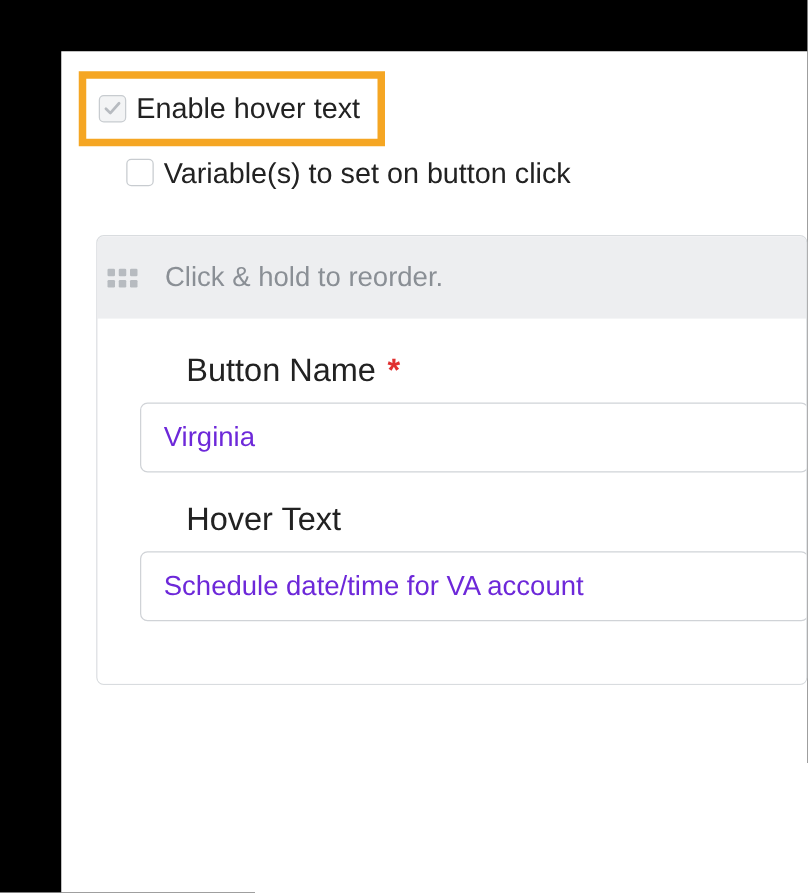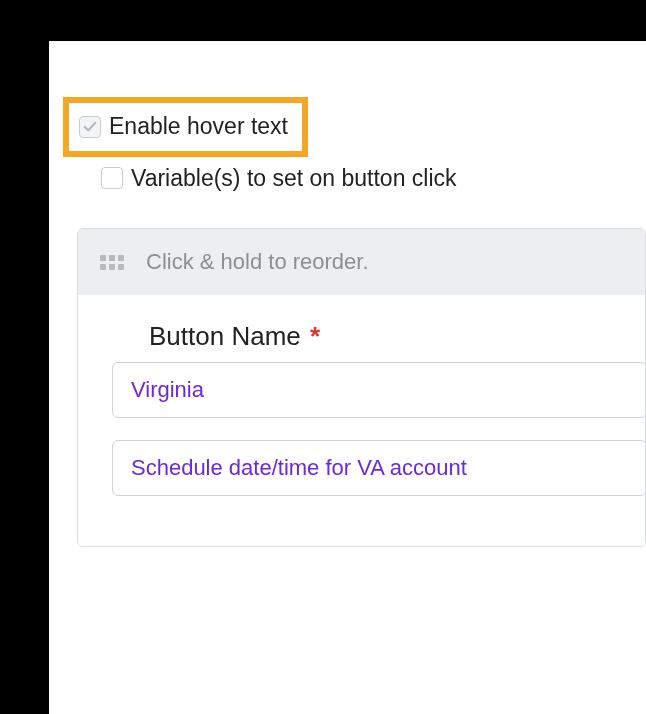--- a/index.html
+++ b/index.html
@@ -18,21 +18,20 @@
       padding: 16px 0 0 0;
       position: relative;
     }
     .highlight-box {
       border: 6px solid #f5a623;
       padding: 10px 14px 10px 10px;
       display: inline-flex;
       align-items: center;
       margin-left: 14px;
       margin-bottom: 6px;
-      margin-top: 40px;
     }
     .checkbox {
       width: 22px;
       height: 22px;
       border: 1.5px solid #c8ccd0;
       border-radius: 4px;
       background: #f3f4f5;
       display: inline-flex;
       align-items: center;
       justify-content: center;
@@ -69,21 +68,21 @@
       border-radius: 6px;
       margin-left: 28px;
       margin-right: 0;
       overflow: hidden;
       width: 569px;
     }
     .panel-header {
       background: #edeef0;
       display: flex;
       align-items: center;
-      padding: 20px 22px;
+      padding: 20px 8px;
       gap: 22px;
     }
     .drag-handle {
       display: grid;
       grid-template-columns: repeat(3, 6px);
       grid-template-rows: repeat(2, 6px);
       gap: 3px;
     }
     .drag-handle span {
       width: 6px; height: 6px; background: #b7bbc0; border-radius: 1px;
@@ -152,19 +151,20 @@
 
       <div class="field-group">
         <label class="field-label">
           <span>Button Name</span>
           <span class="required">*</span>
         </label>
         <input type="text" class="text-input" value="Virginia" style="">
       </div>
 
       <div class="field-group">
+        <label class="field-label">Hover Text</label>
         <input type="text" class="text-input" value="Schedule date/time for VA account" style="">
       </div>
 
     </div>
   </div>
 
 </div>
 
 </body></html>

